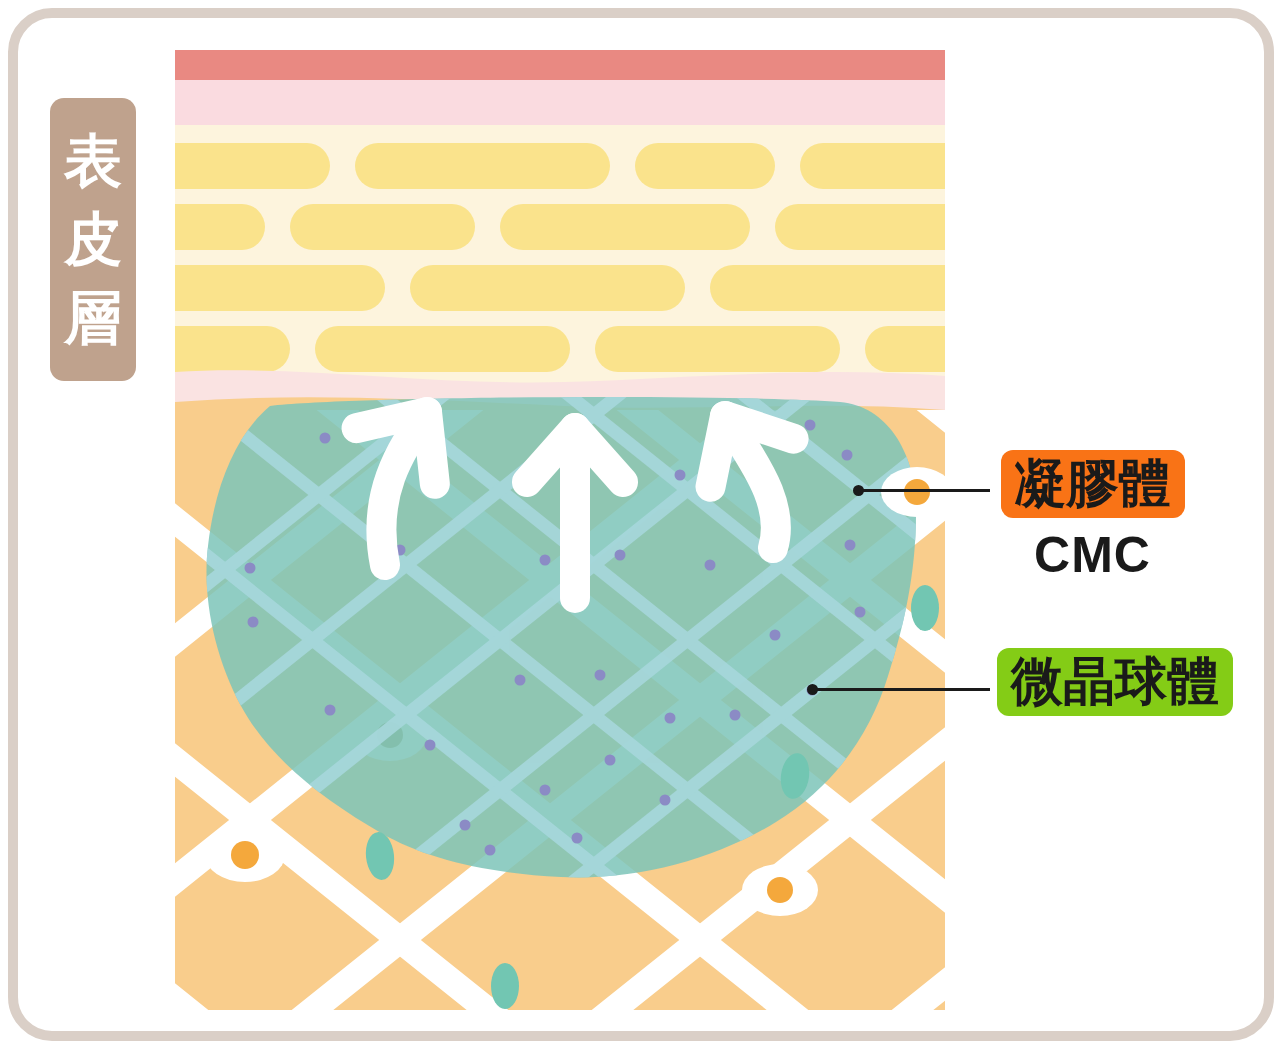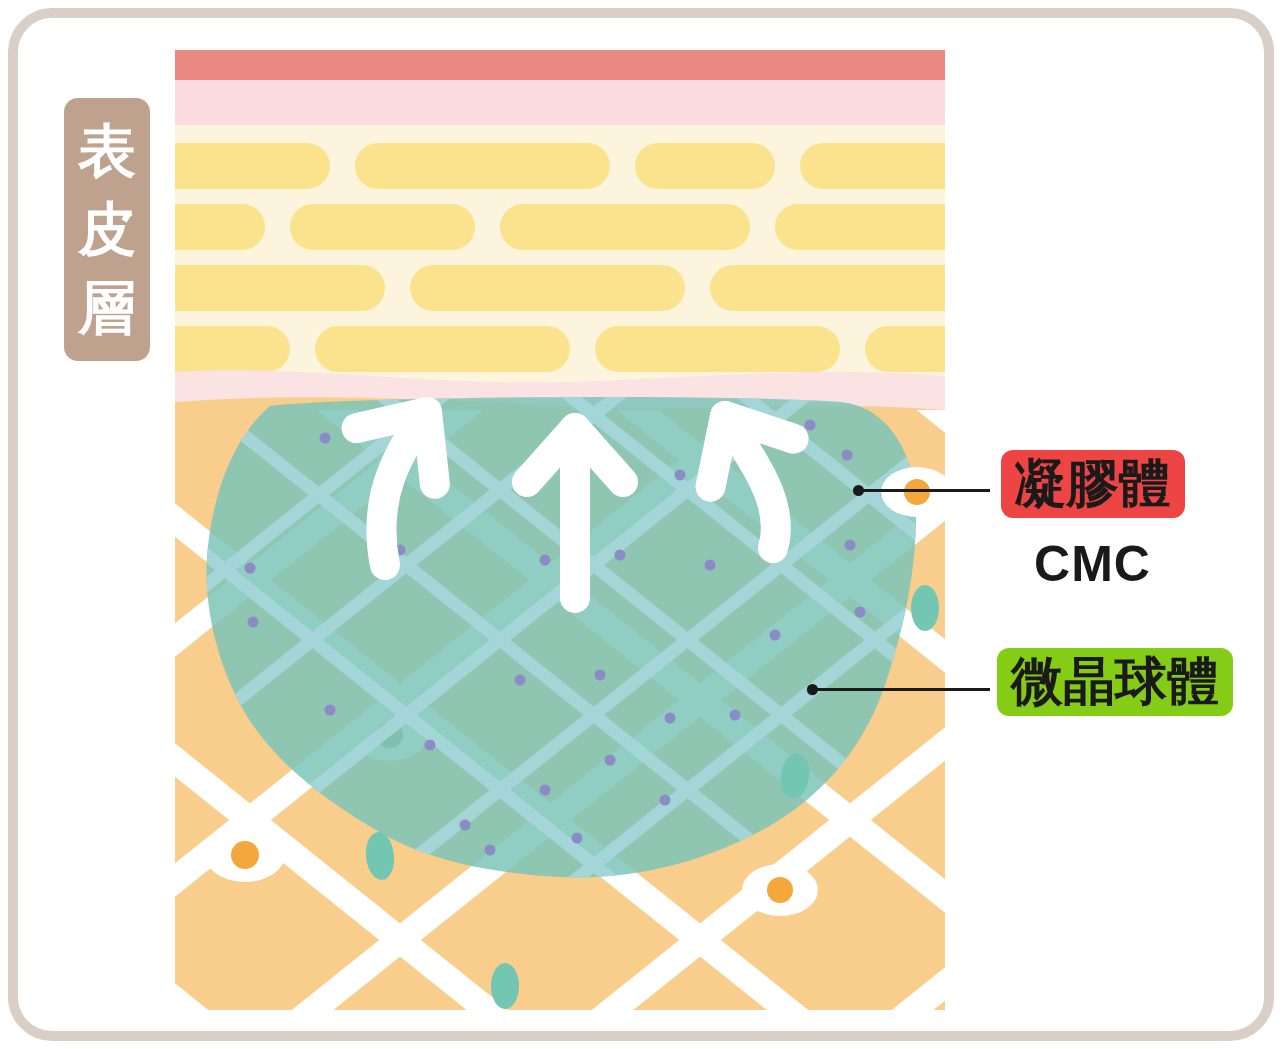--- a/index.html
+++ b/index.html
@@ -5,38 +5,38 @@
   * { margin:0; padding:0; box-sizing:border-box; }
   html,body { width:1282px; height:1049px; background:#ffffff;
     font-family:"Liberation Sans","DejaVu Sans",sans-serif; }
   .page { position:relative; width:1282px; height:1049px; background:#ffffff; overflow:hidden; }
 
   .frame { position:absolute; left:8px; top:8px; right:8px; bottom:8px;
     border:10px solid #DACFC7; border-radius:44px; pointer-events:none; }
 
   .illustration { position:absolute; left:175px; top:50px; width:770px; height:960px; }
 
-  .layer-label { position:absolute; left:64px; width:86px; background:#BFA28D;
+  .layer-label { position:absolute; left:50px; width:86px; background:#BFA28D;
     border-radius:14px; color:#ffffff; font-weight:bold; font-size:58px;
-    line-height:1.35; text-align:center; padding:14px 0; word-break:break-all; }
+    line-height:1.35; text-align:center; padding:24px 0; word-break:break-all; }
   .label-epi  { top:98px; }
   .label-derm { top:598px; }
 
   .pointer { position:absolute; height:0; border-top:3px solid #1A1A1A; z-index:5; }
   .pointer .dot { position:absolute; left:-3px; top:-7px; width:11px; height:11px;
     border-radius:50%; background:#1A1A1A; }
   .pointer-gel { left:856px; top:489px; width:134px; }
   .pointer-pcl { left:810px; top:688px; width:180px; }
 
   .callout { position:absolute; text-align:center; color:#1A1A1A; font-weight:bold; z-index:6; }
   .callout .hl { display:inline-block; font-size:52px; padding:4px 14px;
     border-radius:12px; line-height:1.15; }
-  .callout .abbr { font-size:50px; margin-top:17px; letter-spacing:1px; }
+  .callout .abbr { font-size:50px; margin-top:8px; letter-spacing:1px; }
   .callout-gel { left:985px; top:450px; width:215px; }
-  .callout-gel .hl { background:#ef4444; }
+  .callout-gel .hl { background:#f97316; }
   .callout-pcl { left:978px; top:648px; width:274px; }
   .callout-pcl .hl { background:#84cc16; }
 </style>
 </head>
 <body>
 
 <div class="page">
 
   <div class="frame"></div>
 

